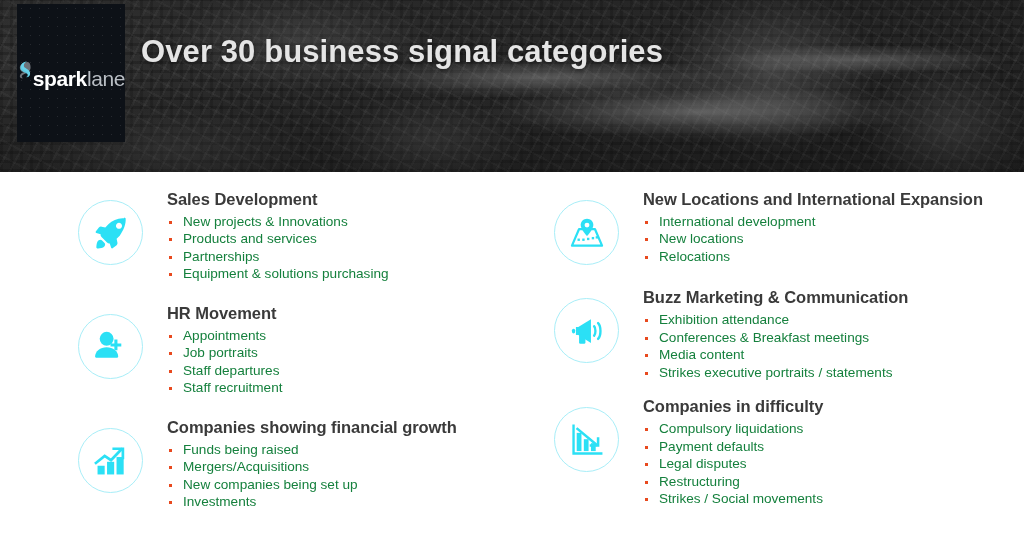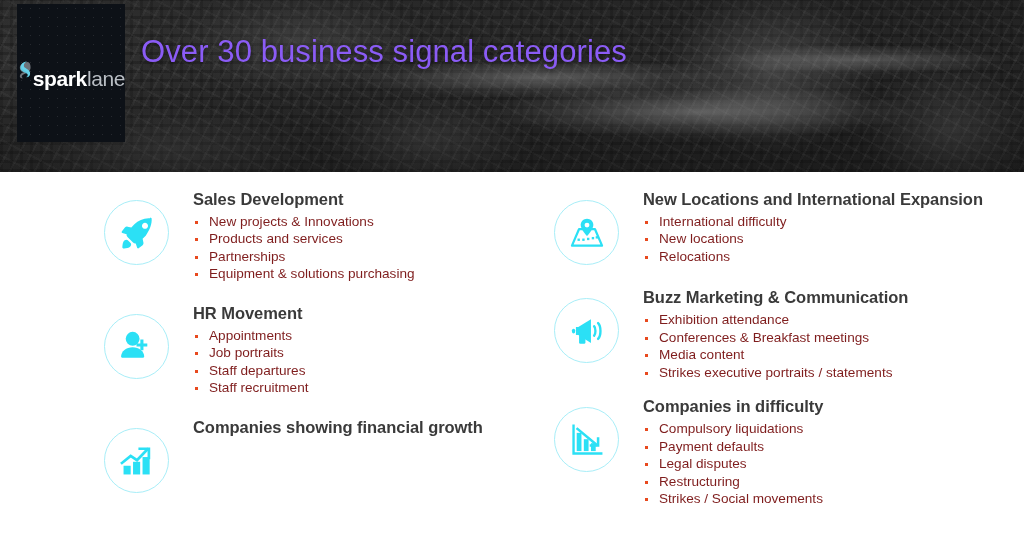--- a/index.html
+++ b/index.html
@@ -85,43 +85,43 @@
     line-height: 1;
   }
   .logo-word .spark { color: #ffffff; font-weight: 700; }
   .logo-word .lane  { color: #b9bec4; font-weight: 400; }
 
   .header-title {
     position: absolute;
     left: 141px;
     top: 34px;
     z-index: 3;
-    color: #8b5cf6;
+    color: #e5e5e5;
     font-size: 31px;
-    font-weight: 400;
+    font-weight: 700;
     letter-spacing: 0.1px;
     white-space: nowrap;
     text-shadow: 0 1px 5px rgba(0,0,0,0.45);
   }
 
   
   .content {
     position: absolute;
     top: 172px;
     left: 0;
     width: 1024px;
     height: 375px;
     display: flex;
   }
   .column {
     box-sizing: border-box;
     height: 100%;
     padding-top: 16px;
   }
-  .column.left  { width: 510px; padding-left: 104px; }
+  .column.left  { width: 510px; padding-left: 78px; }
   .column.right { width: 514px; padding-left: 44px; }
 
   .category {
     display: flex;
     align-items: flex-start;
     margin-bottom: 10px;
   }
   .col-left .category  { margin-bottom: 19px; }
 
   .icon-circle {
@@ -150,21 +150,21 @@
     margin: 0 0 3px 0;
     white-space: nowrap;
   }
   .bullets {
     list-style: none;
     margin: 0;
     padding: 0;
   }
   .bullets li {
     position: relative;
-    color: #7f1d1d;
+    color: #15803d;
     font-size: 13.6px;
     line-height: 17.6px;
     padding-left: 16px;
     white-space: nowrap;
   }
   .bullets li::before {
     content: "";
     position: absolute;
     left: 2px;
     top: 8px;
@@ -243,20 +243,26 @@
           <svg width="38" height="38" viewBox="0 0 48 48">
             <rect x="7" y="30" width="9" height="11" fill="#2BE0F5"></rect>
             <rect x="19" y="25" width="9" height="16" fill="#2BE0F5"></rect>
             <rect x="31" y="19" width="9" height="22" fill="#2BE0F5"></rect>
             <path d="M5 26.5 L16 17.5 L24 23 L37 9.5" stroke="#2BE0F5" stroke-width="3.4" fill="none" stroke-linecap="square"></path>
             <path d="M27.5 8.5 H39 V20" stroke="#2BE0F5" stroke-width="3.4" fill="none" stroke-linecap="square"></path>
           </svg>
         </div>
         <div class="cat-text">
           <h3 class="cat-title">Companies showing financial growth</h3>
+          <ul class="bullets">
+            <li>Funds being raised</li>
+            <li>Mergers/Acquisitions</li>
+            <li>New companies being set up</li>
+            <li>Investments</li>
+          </ul>
         </div>
       </div>
 
     </div>
 
     <div class="column right">
 
       <div class="category">
         <div class="icon-circle">
           <svg width="38" height="38" viewBox="0 0 48 48">
@@ -268,21 +274,21 @@
               <rect x="18" y="31" width="3" height="3"></rect>
               <rect x="24" y="30" width="3" height="3"></rect>
               <rect x="30" y="29" width="3" height="3"></rect>
               <rect x="35" y="28" width="3" height="3"></rect>
             </g>
           </svg>
         </div>
         <div class="cat-text">
           <h3 class="cat-title">New Locations and International Expansion</h3>
           <ul class="bullets">
-            <li>International difficulty</li>
+            <li>International development</li>
             <li>New locations</li>
             <li>Relocations</li>
           </ul>
         </div>
       </div>
 
       <div class="category">
         <div class="icon-circle">
           <svg width="38" height="38" viewBox="0 0 48 48">
             <path d="M29 9 L13 19 L13 29 L29 39 Z" fill="#2BE0F5"></path>

